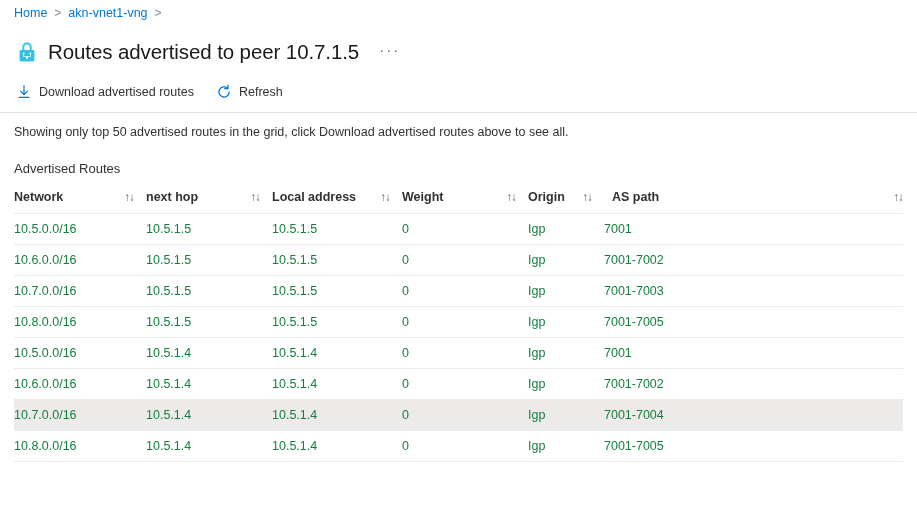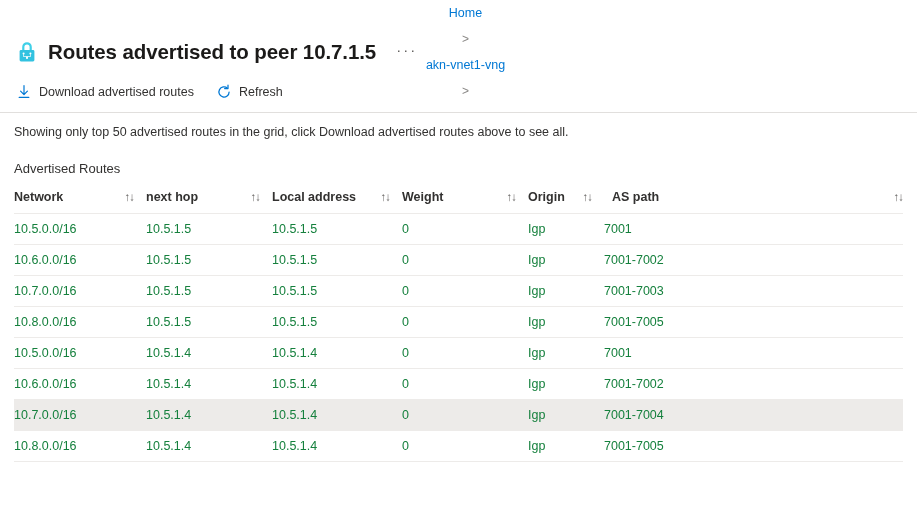--- a/index.html
+++ b/index.html
@@ -17,21 +17,20 @@
   }
 
   
   .breadcrumb {
     display: flex;
     align-items: center;
     height: 26px;
     padding: 0 0 0 14px;
     font-size: 12.5px;
     line-height: 26px;
-    flex-direction: column;
   }
   .crumb-link {
     color: #0078d4;
     text-decoration: none;
     cursor: pointer;
     white-space: nowrap;
   }
   .crumb-sep {
     color: #8a8886;
     margin: 0 7px;
@@ -47,21 +46,21 @@
   }
   .res-icon {
     width: 26px;
     height: 26px;
     flex: 0 0 26px;
     margin-right: 8px;
     display: block;
   }
   .page-title {
     font-size: 20.5px;
-    font-weight: 700;
+    font-weight: 400;
     color: #1b1a19;
     letter-spacing: -0.1px;
     white-space: nowrap;
   }
   .ellipsis-btn {
     margin-left: 18px;
     color: #605e5c;
     font-size: 15px;
     letter-spacing: 2px;
     cursor: pointer;

